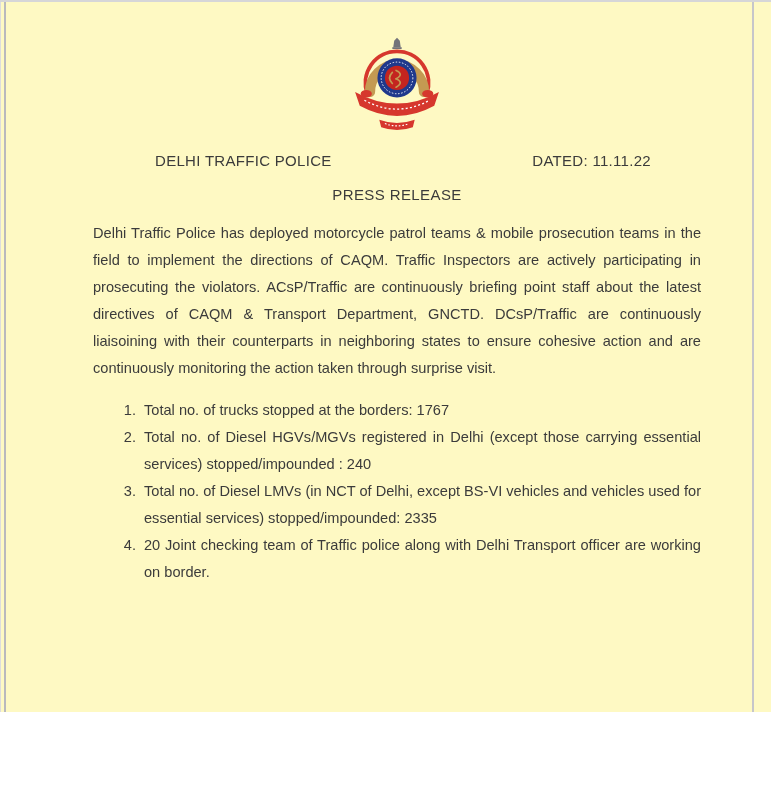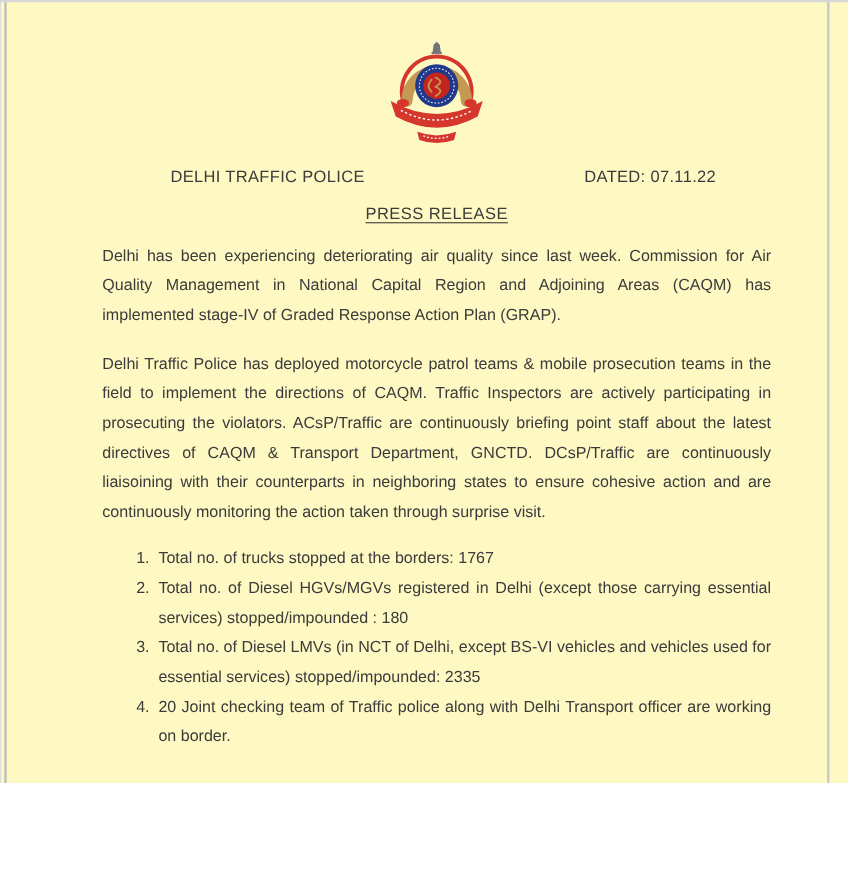--- a/index.html
+++ b/index.html
@@ -48,21 +48,20 @@
     letter-spacing: 0.3px;
     white-space: nowrap;
   }
   .press-title {
     margin-top: 17px;
     text-align: center;
     font-size: 15px;
     letter-spacing: 0.4px;
   }
   .press-title span {
-    text-decoration: underline;
     text-underline-offset: 3px;
     text-align: right;
   }
   .para {
     margin: 17px 0 0 0;
     font-size: 14.6px;
     line-height: 27px;
     text-align: justify;
   }
   .action-list {
@@ -120,31 +119,30 @@
         <path d="M15,60 Q60,85 105,60 L100,75 Q60,97 20,75 Z" fill="#d6372d"></path>
         <path d="M25,69 Q60,88 95,69" fill="none" stroke="#ffffff" stroke-width="1.4" stroke-dasharray="2.2 2.4"></path>
 
         <path d="M41,90 Q60,97 79,90 L77,98 Q60,104 43,98 Z" fill="#d6372d"></path>
         <path d="M47,94 Q60,99 73,94" fill="none" stroke="#ffffff" stroke-width="1.2" stroke-dasharray="1.8 2"></path>
       </svg>
     </div>
 
     <div class="header-row">
       <span>DELHI TRAFFIC POLICE</span>
-      <span>DATED: 07.11.22</span>
+      <span>DATED: 11.11.22</span>
     </div>
 
     <div class="press-title">
       <span>PRESS RELEASE</span>
     </div>
 
-    <p class="para">Delhi has been experiencing deteriorating air quality since last week. Commission for Air Quality Management in National Capital Region and Adjoining Areas (CAQM) has implemented stage-IV of Graded Response Action Plan (GRAP).</p>
     <p class="para">Delhi Traffic Police has deployed motorcycle patrol teams &amp; mobile prosecution teams in the field to implement the directions of CAQM. Traffic Inspectors are actively participating in prosecuting the violators. ACsP/Traffic are continuously briefing point staff about the latest directives of CAQM &amp; Transport Department, GNCTD. DCsP/Traffic are continuously liaisoining with their counterparts in neighboring states to ensure cohesive action and are continuously monitoring the action taken through surprise visit.</p>
 
     <ol class="action-list">
       <li>Total no. of trucks stopped at the borders: 1767</li>
-      <li>Total no. of Diesel HGVs/MGVs registered in Delhi (except those carrying essential services) stopped/impounded : 180</li>
+      <li>Total no. of Diesel HGVs/MGVs registered in Delhi (except those carrying essential services) stopped/impounded : 240</li>
       <li>Total no. of Diesel LMVs (in NCT of Delhi, except BS-VI vehicles and vehicles used for essential services) stopped/impounded: 2335</li>
       <li>20 Joint checking team of Traffic police along with Delhi Transport officer are working on border.</li>
     </ol>
 
   </div>
 </div>
 
 </body></html>

